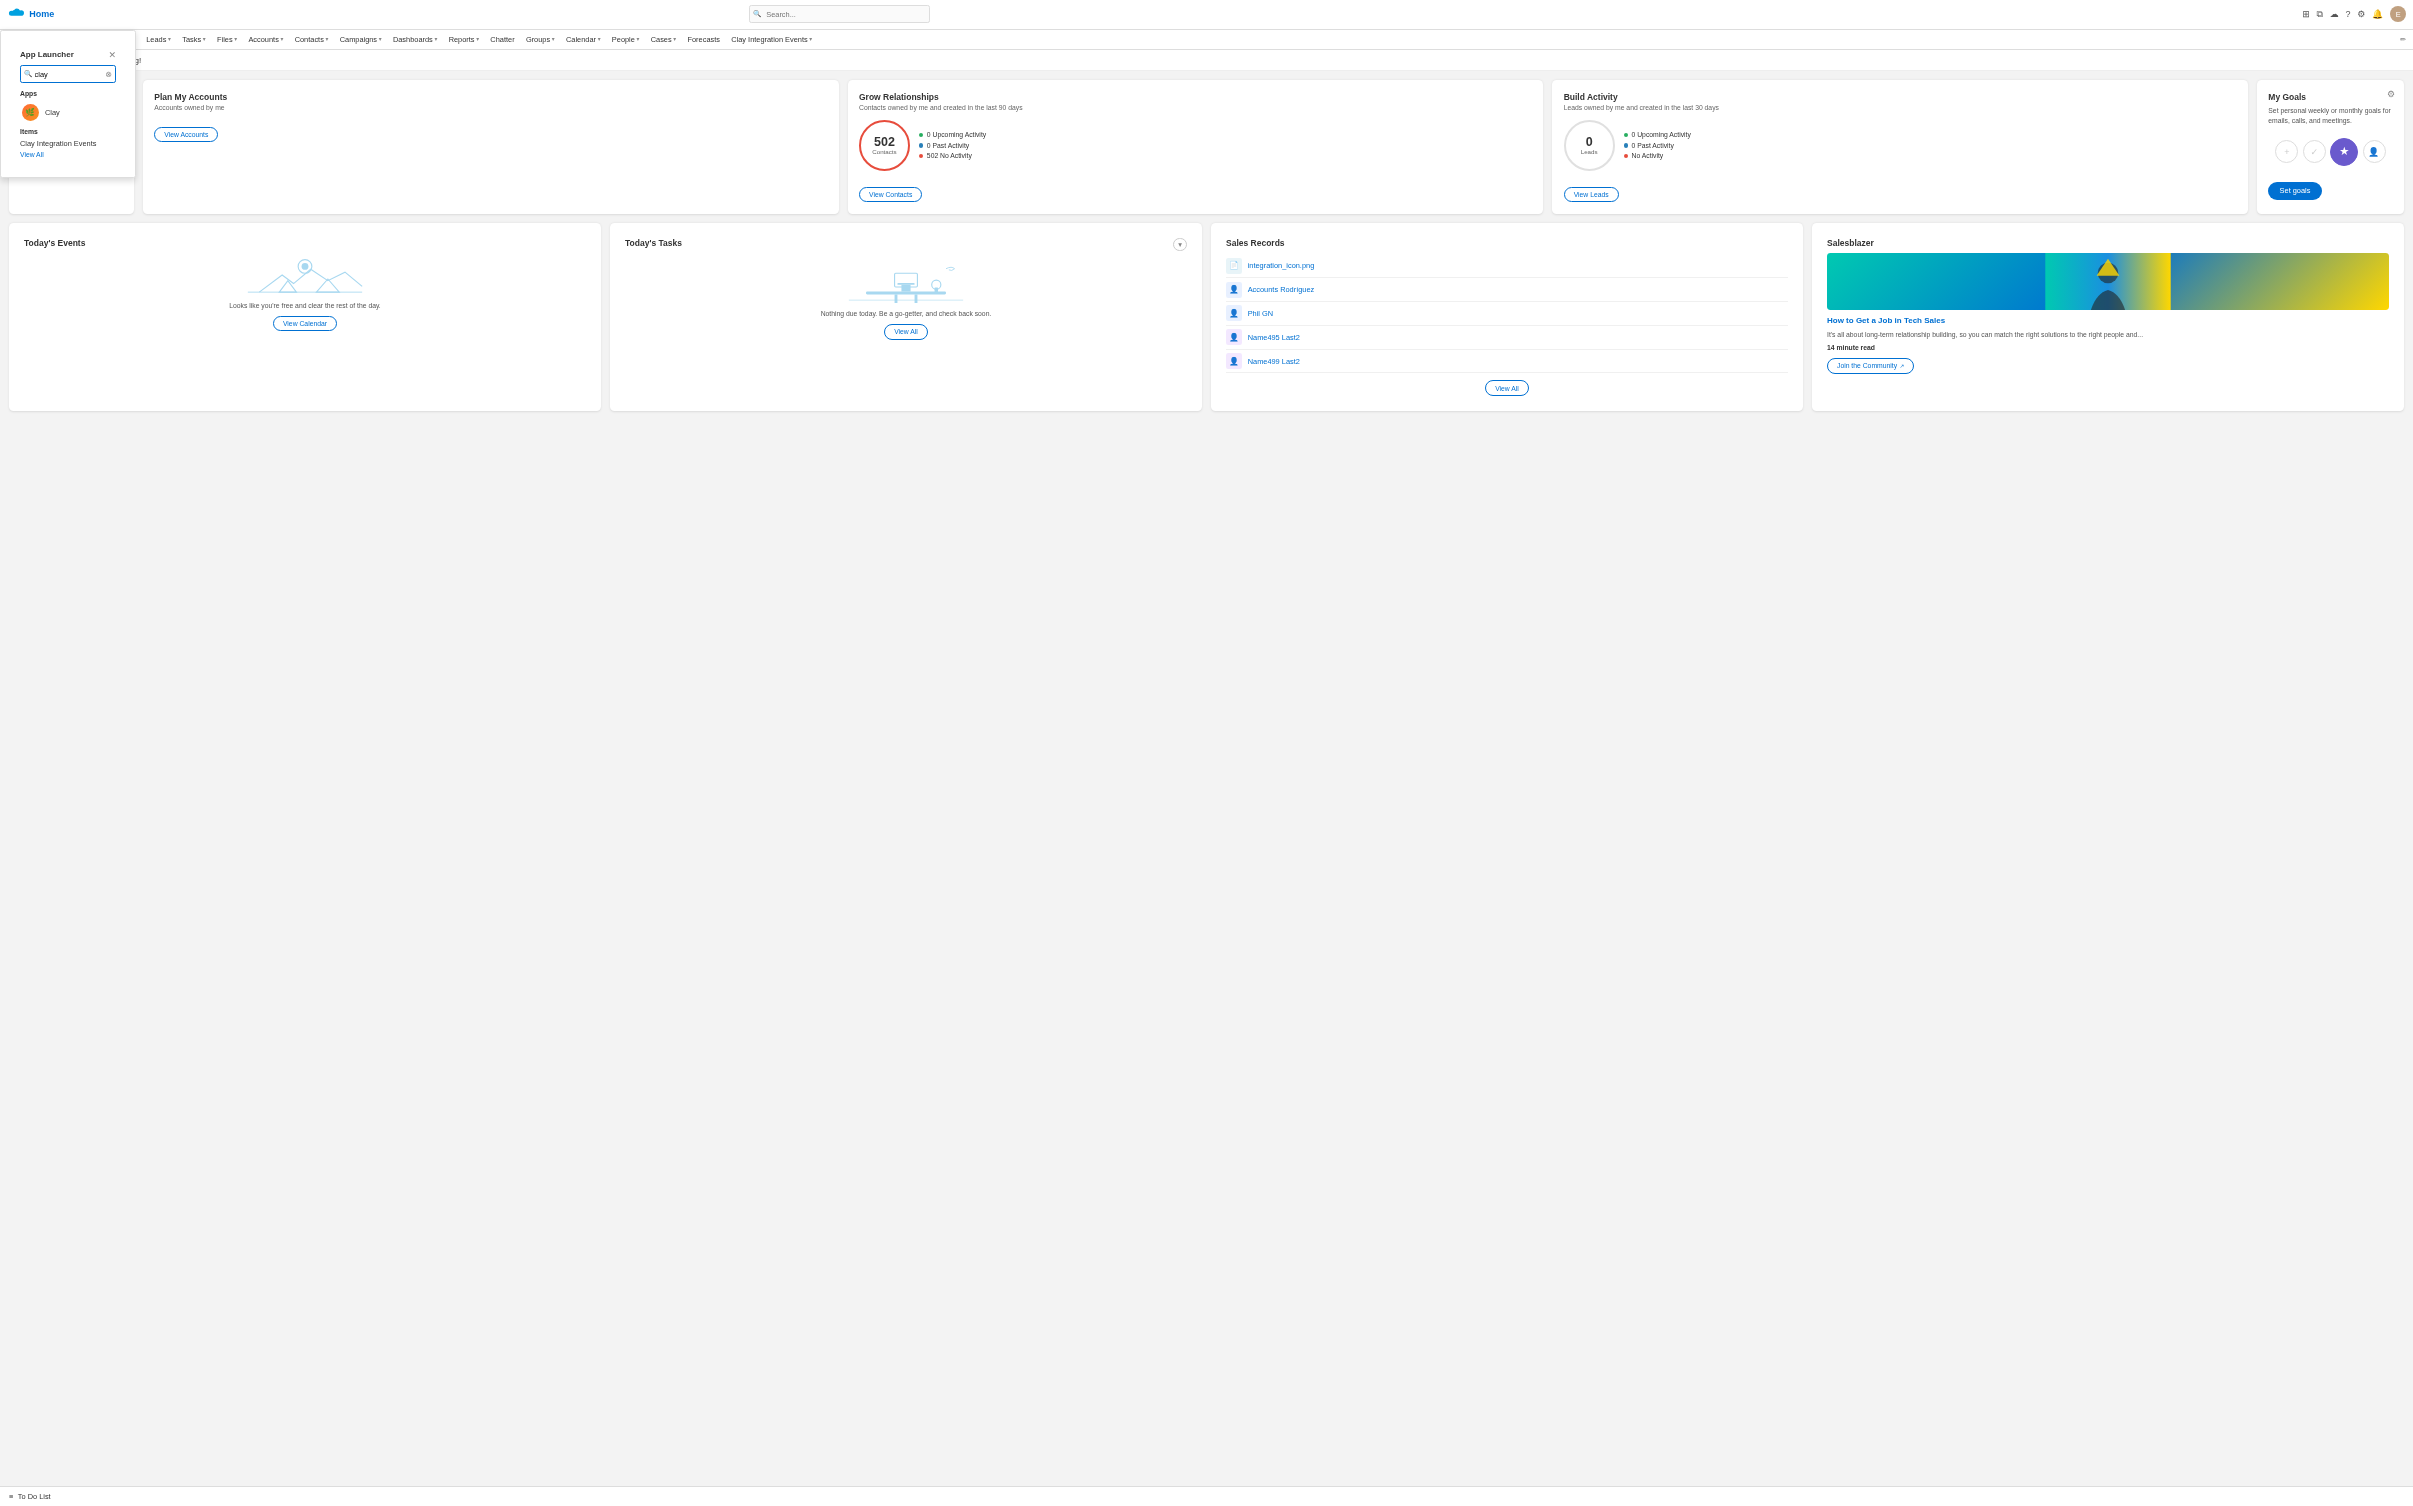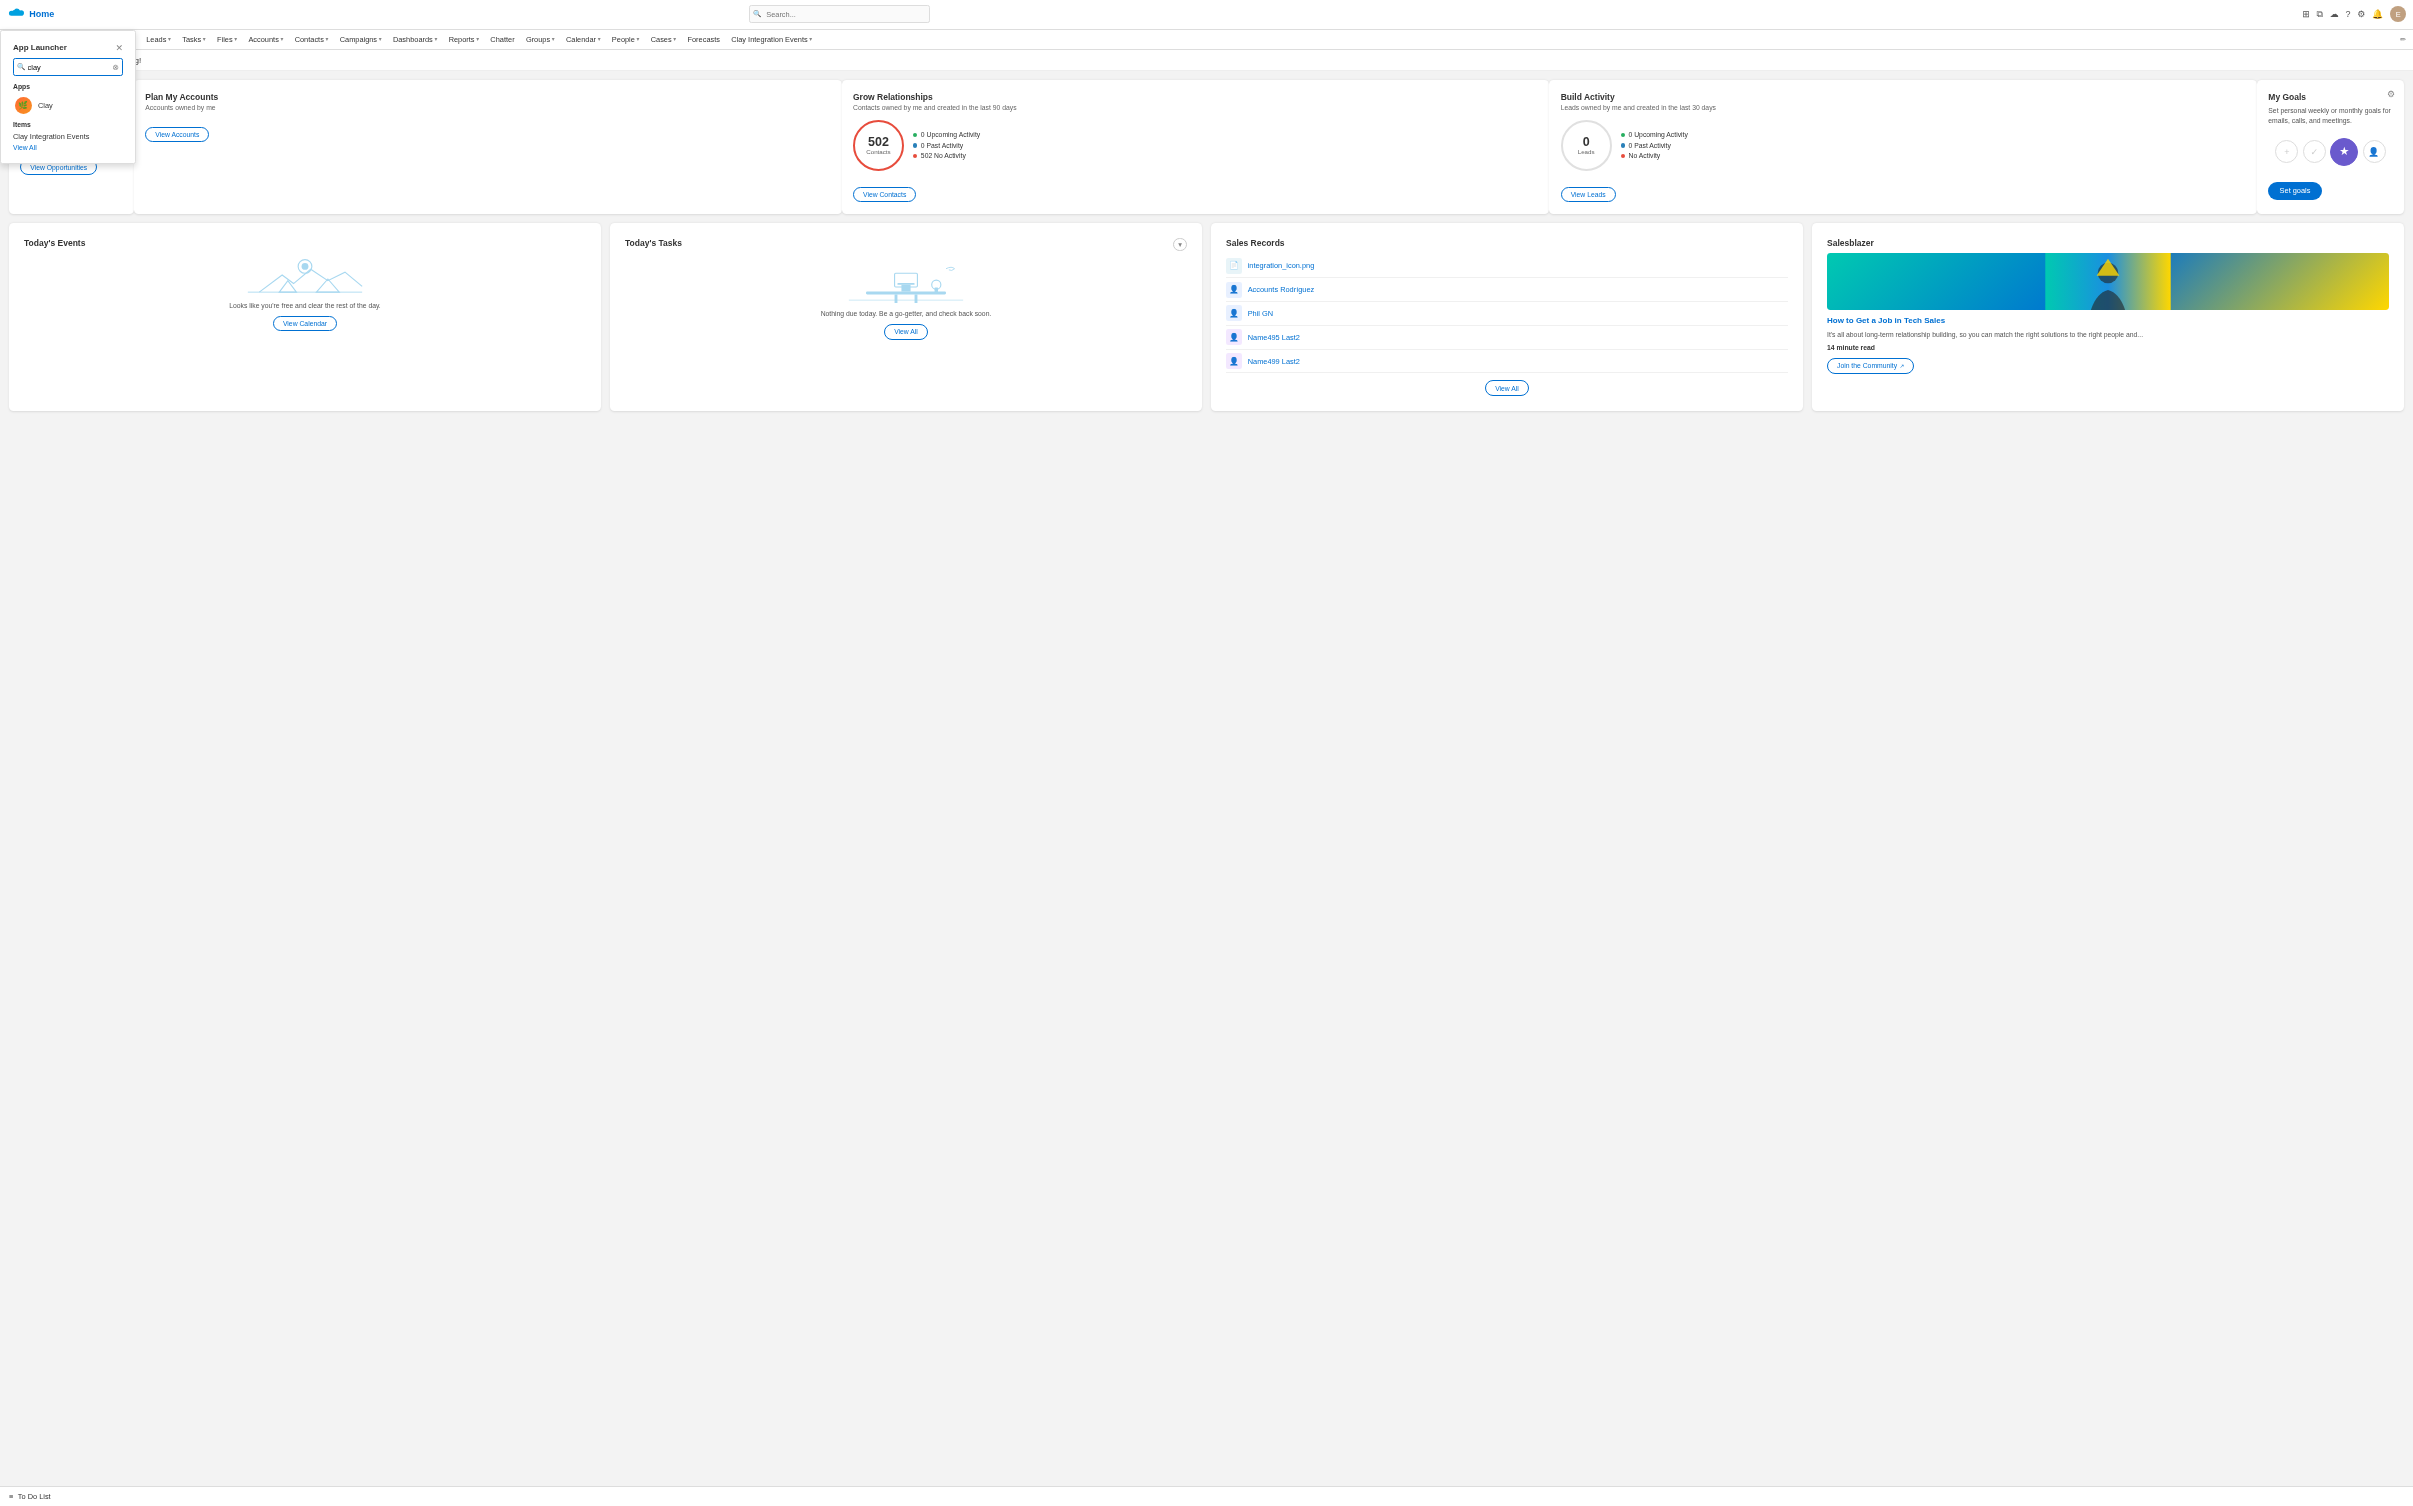--- a/index.html
+++ b/index.html
@@ -90,20 +90,21 @@
     .main-content {
       padding: 9px;
       display: flex;
       flex-direction: column;
       gap: 9px;
     }
 
     
     .cards-row {
       display: flex;
+      gap: 9px;
     }
 
     .card {
       background: #fff;
       border-radius: 4.5px;
       padding: 11.3px;
       box-shadow: 0 0.6px 2.3px rgba(0,0,0,0.1);
       flex: 1;
     }
 
@@ -246,21 +247,21 @@
     .app-launcher-overlay {
       position: fixed;
       top: 29.5px;
       left: 0;
       width: 136px;
       background: #fff;
       border: 0.6px solid #ddd;
       border-radius: 2.3px;
       box-shadow: 0 2.3px 6.8px rgba(0,0,0,0.15);
       z-index: 200;
-      padding: 12px;
+      padding: 19px;
     }
     .app-launcher-header {
       display: flex;
       align-items: center;
       justify-content: space-between;
       margin-bottom: 5.7px;
     }
     .app-launcher-title { font-size: 8px; font-weight: 600; }
     .close-btn { cursor: pointer; color: #888; font-size: 9px; }
     .app-launcher-search {

